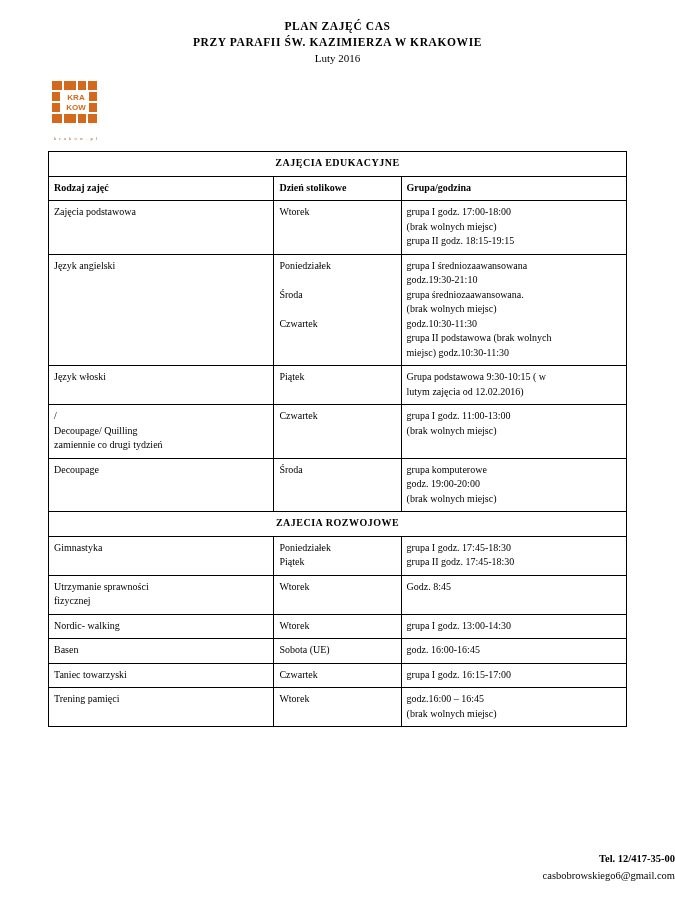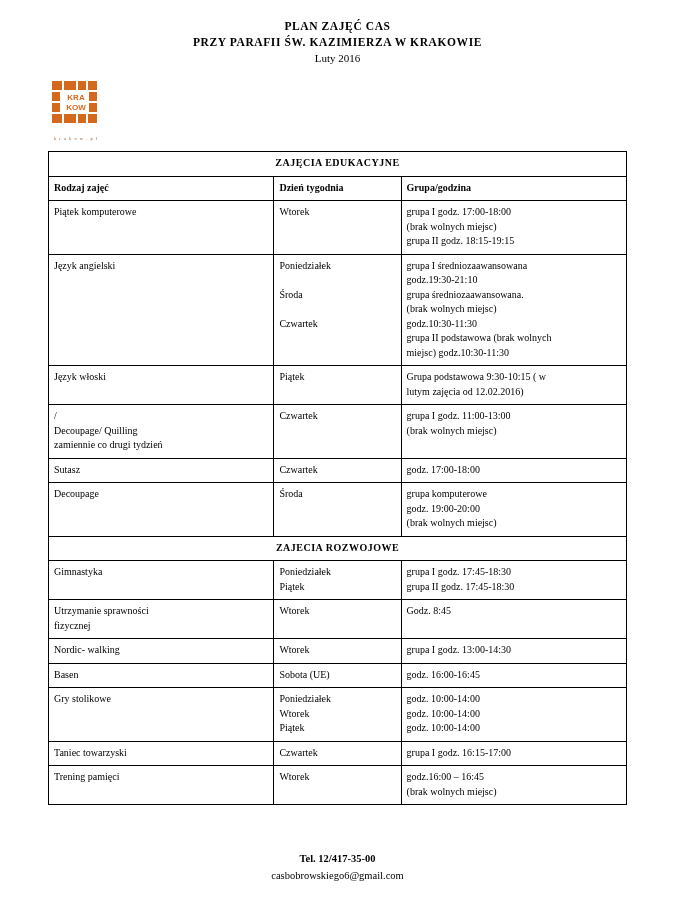--- a/index.html
+++ b/index.html
@@ -84,21 +84,21 @@
     font-weight: bold;
   }
   .cell-mid {
     vertical-align: middle;
   }
   .footer {
     position: absolute;
     left: 0;
     right: 0;
     bottom: 16px;
-    text-align: center;
+    text-align: right;
     font-size: 10.5px;
     line-height: 17px;
     font-weight: bold;
   }
   .footer .mail {
     font-weight: normal;
     font-size: 10.5px;
   }
 </style>
 </head>
@@ -143,27 +143,27 @@
         <col class="col-c">
     </colgroup>
     <tbody>
       <tr>
         <td class="section-head" colspan="3">ZAJĘCIA EDUKACYJNE</td>
       </tr>
       <tr>
         <td class="colhead">Rodzaj zajęć</td>
         <td class="colhead">
           <span>Dzień</span>
-          <span>tygodnia</span>
+          <span>stolikowe</span>
         </td>
         <td class="colhead">Grupa/godzina</td>
       </tr>
 
       <tr>
-        <td class="cell-mid pre">Piątek komputerowe</td>
+        <td class="cell-mid pre">Zajęcia podstawowa</td>
         <td class="cell-mid pre">Wtorek</td>
         <td class="pre">
             <div>grupa I godz. 17:00-18:00</div>
             <div> (brak wolnych miejsc)</div>
             <div>grupa II godz. 18:15-19:15</div>
           </td>
       </tr>
       <tr>
         <td class="cell-mid pre">Język angielski</td>
         <td class="pre">
@@ -197,25 +197,20 @@
             <div>Decoupage/ Quilling</div>
             <div>zamiennie co drugi tydzień</div>
           </td>
         <td class="cell-mid pre">Czwartek</td>
         <td class="cell-mid pre">
             <div>grupa I  godz. 11:00-13:00</div>
             <div> (brak wolnych miejsc)</div>
           </td>
       </tr>
       <tr>
-        <td class="cell-mid pre">Sutasz</td>
-        <td class="cell-mid pre">Czwartek</td>
-        <td class="cell-mid pre">godz. 17:00-18:00</td>
-      </tr>
-      <tr>
         <td class="cell-mid pre">Decoupage</td>
         <td class="cell-mid pre">Środa</td>
         <td class="pre">
             <div>grupa komputerowe</div>
             <div>godz. 19:00-20:00</div>
             <div>(brak wolnych miejsc)</div>
           </td>
       </tr>
 
       <tr>
@@ -243,33 +238,20 @@
       </tr>
       <tr>
         <td class="pre">Nordic- walking</td>
         <td class="pre">Wtorek</td>
         <td class="pre">grupa I godz. 13:00-14:30</td>
       </tr>
       <tr>
         <td class="pre">Basen</td>
         <td class="pre">Sobota (UE)</td>
         <td class="pre">godz. 16:00-16:45</td>
-      </tr>
-      <tr>
-        <td class="cell-mid pre">Gry stolikowe</td>
-        <td class="pre">
-            <div>Poniedziałek</div>
-            <div>Wtorek</div>
-            <div>Piątek</div>
-          </td>
-        <td class="pre">
-            <div>godz. 10:00-14:00</div>
-            <div>godz. 10:00-14:00</div>
-            <div>godz. 10:00-14:00</div>
-          </td>
       </tr>
       <tr>
         <td class="pre">Taniec towarzyski</td>
         <td class="pre">Czwartek</td>
         <td class="pre">grupa I godz. 16:15-17:00</td>
       </tr>
       <tr>
         <td class="cell-mid pre">Trening pamięci</td>
         <td class="cell-mid pre">Wtorek</td>
         <td class="pre">

